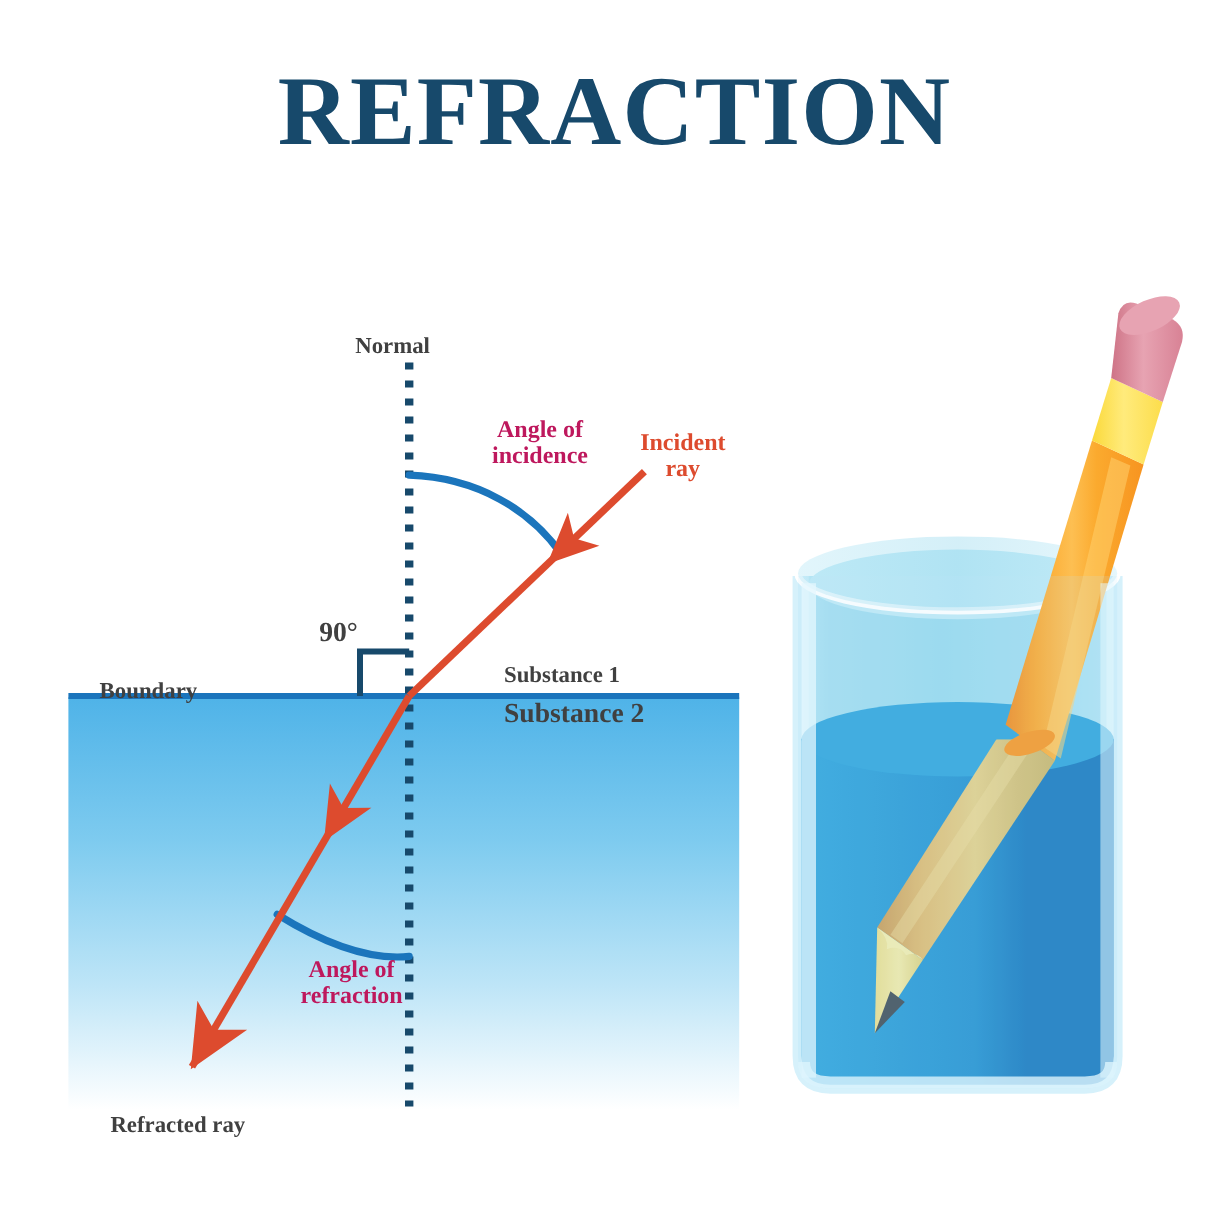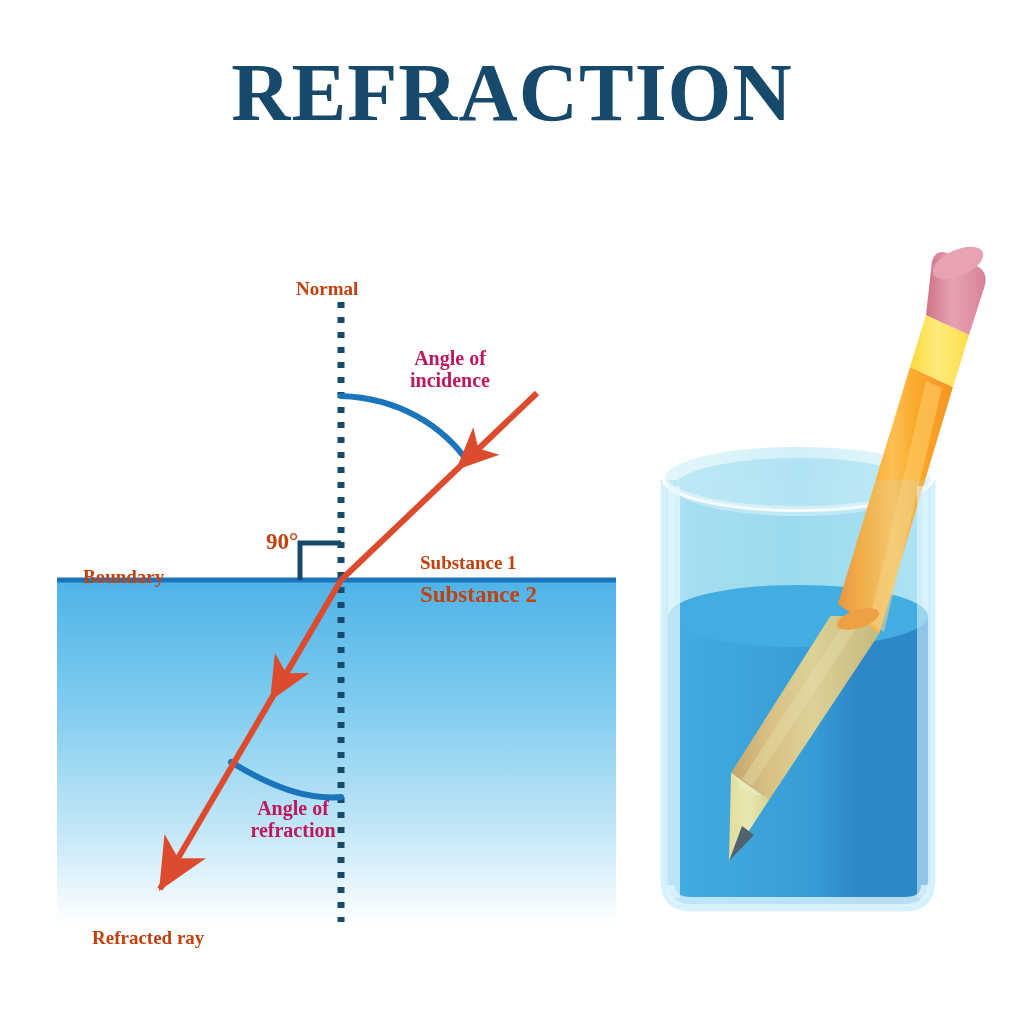--- a/index.html
+++ b/index.html
@@ -40,28 +40,28 @@
     width: 1024px;
     height: 1024px;
   }
   .lbl {
     position: absolute;
     font-family: "Liberation Serif", "DejaVu Serif", serif;
     font-weight: bold;
     line-height: 1.08;
     white-space: pre-line;
   }
-  .lbl-navy { color: #c2410c; }
+  .lbl-navy { color: #404040; }
   .lbl-blue { color: #be185d; }
   .lbl-red  { color: #DD4B2E; }
 
   #label-normal        { left: 296px; top: 279px; font-size: 19px; }
   #label-angle-inc     { left: 385px; top: 348px; font-size: 20px; text-align: center; width: 130px;}
   #label-incident-ray  { left: 514px; top: 359px; font-size: 20px; text-align: center; width: 110px;}
-  #label-ninety        { left: 266px; top: 515px; font-size: 23px; margin-top: 15px; }
+  #label-ninety        { left: 266px; top: 515px; font-size: 23px; }
   #label-boundary      { left: 83px;  top: 567px; font-size: 19px; }
   #label-substance-1   { left: 420px; top: 553px; font-size: 19px; text-align: center; }
   #label-substance-2   { left: 420px; top: 583px; font-size: 23px; }
   #label-angle-ref     { left: 228px; top: 798px; font-size: 20px; text-align: center; width: 130px;}
   #label-refracted-ray { left: 92px;  top: 896px; font-size: 19px; margin-top: 32px; }
 </style>
 </head>
 <body>
 
 <div id="stage">
@@ -221,20 +221,22 @@
 
       <path d="M670,885 Q670,902 692,902 L904,902 Q926,902 926,885" fill="none" stroke="#DCF4FC" stroke-width="10" opacity="0.8"></path>
     </g>
   </svg>
 
   <div class="lbl lbl-navy" id="label-normal">Normal</div>
 
   <div class="lbl lbl-blue" id="label-angle-inc">Angle of
 incidence</div>
 
+  <div class="lbl lbl-red" id="label-incident-ray">Incident
+ray</div>
 
   <div class="lbl lbl-navy" id="label-ninety">90°</div>
 
   <div class="lbl lbl-navy" id="label-boundary">Boundary</div>
 
   <div class="lbl lbl-navy" id="label-substance-1">Substance 1</div>
 
   <div class="lbl lbl-navy" id="label-substance-2">Substance 2</div>
 
   <div class="lbl lbl-blue" id="label-angle-ref">Angle of

